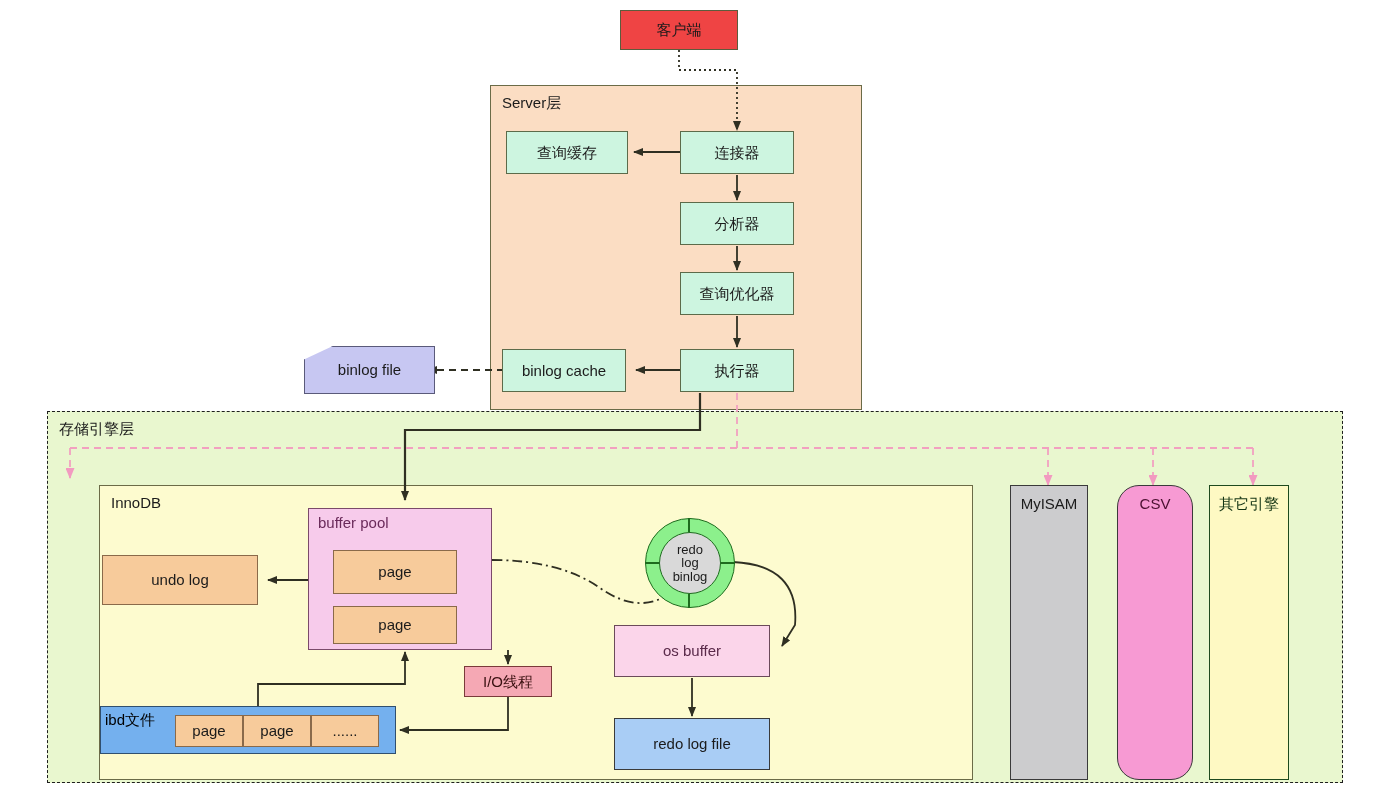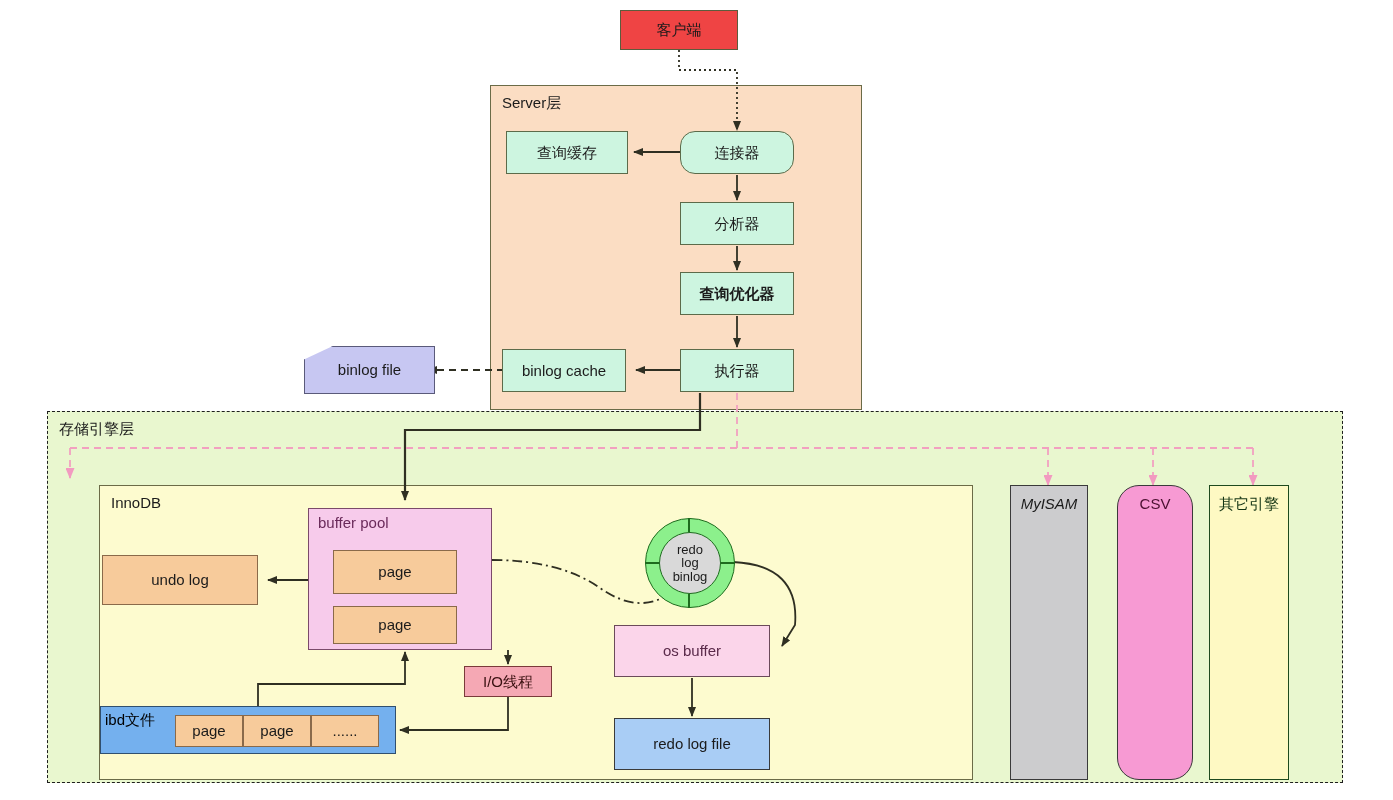--- a/index.html
+++ b/index.html
@@ -113,27 +113,27 @@
 
     <path d="M508,650 L508,664" fill="none" stroke="#2f2f22" stroke-width="1.8" marker-end="url(#ah-dark)"></path>
 
     <path d="M508,696 L508,730 L400,730" fill="none" stroke="#2f2f22" stroke-width="1.8" marker-end="url(#ah-dark)"></path>
 
     <path d="M258,712 L258,684 L405,684 L405,652" fill="none" stroke="#2f2f22" stroke-width="1.8" marker-end="url(#ah-dark)"></path>
   </svg>
 
   <div class="node client" style="left:620px;top:10px;width:118px;height:40px;">客户端</div>
 
-  <div class="node mint" style="left:680px;top:131px;width:114px;height:43px;border-radius:15px;">连接器</div>
+  <div class="node mint" style="left:680px;top:131px;width:114px;height:43px;">连接器</div>
 
   <div class="node mint" style="left:506px;top:131px;width:122px;height:43px;">查询缓存</div>
 
   <div class="node mint" style="left:680px;top:202px;width:114px;height:43px;">分析器</div>
 
-  <div class="node mint" style="left:680px;top:272px;width:114px;height:43px;font-weight:bold;">查询优化器</div>
+  <div class="node mint" style="left:680px;top:272px;width:114px;height:43px;">查询优化器</div>
 
   <div class="node mint" style="left:680px;top:349px;width:114px;height:43px;">执行器</div>
 
   <div class="node mint" style="left:502px;top:349px;width:124px;height:43px;">binlog cache</div>
 
   <div class="node binlogfile" style="left:304px;top:346px;width:131px;height:48px;">binlog file</div>
 
   <div class="node orange" style="left:102px;top:555px;width:156px;height:50px;">undo log</div>
 
   <div class="node bufferpool" style="left:308px;top:508px;width:184px;height:142px;"></div>
@@ -157,17 +157,17 @@
   <div class="ring-core" style="left:659px;top:532px;width:62px;height:62px;">
     <span>redo</span>
     <span>log</span>
     <span>binlog</span>
   </div>
 
   <div class="node pinkbox" style="left:614px;top:625px;width:156px;height:52px;">os buffer</div>
 
   <div class="node blue" style="left:614px;top:718px;width:156px;height:52px;">redo log file</div>
 
-  <div class="node gray engine-col" style="left:1010px;top:485px;width:78px;height:295px;font-style:italic;">MyISAM</div>
+  <div class="node gray engine-col" style="left:1010px;top:485px;width:78px;height:295px;">MyISAM</div>
   <div class="node magenta engine-col" style="left:1117px;top:485px;width:76px;height:295px;border-radius:22px;">CSV</div>
   <div class="node green engine-col" style="left:1209px;top:485px;width:80px;height:295px;">其它引擎</div>
 
 </div>
 
 </body></html>

